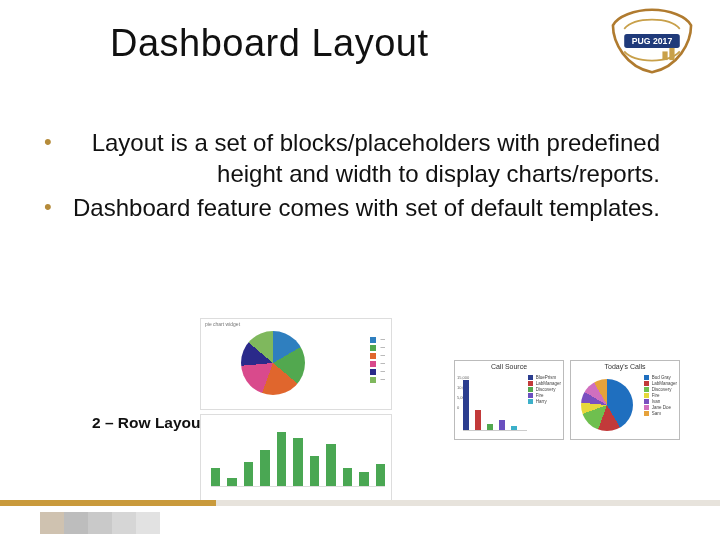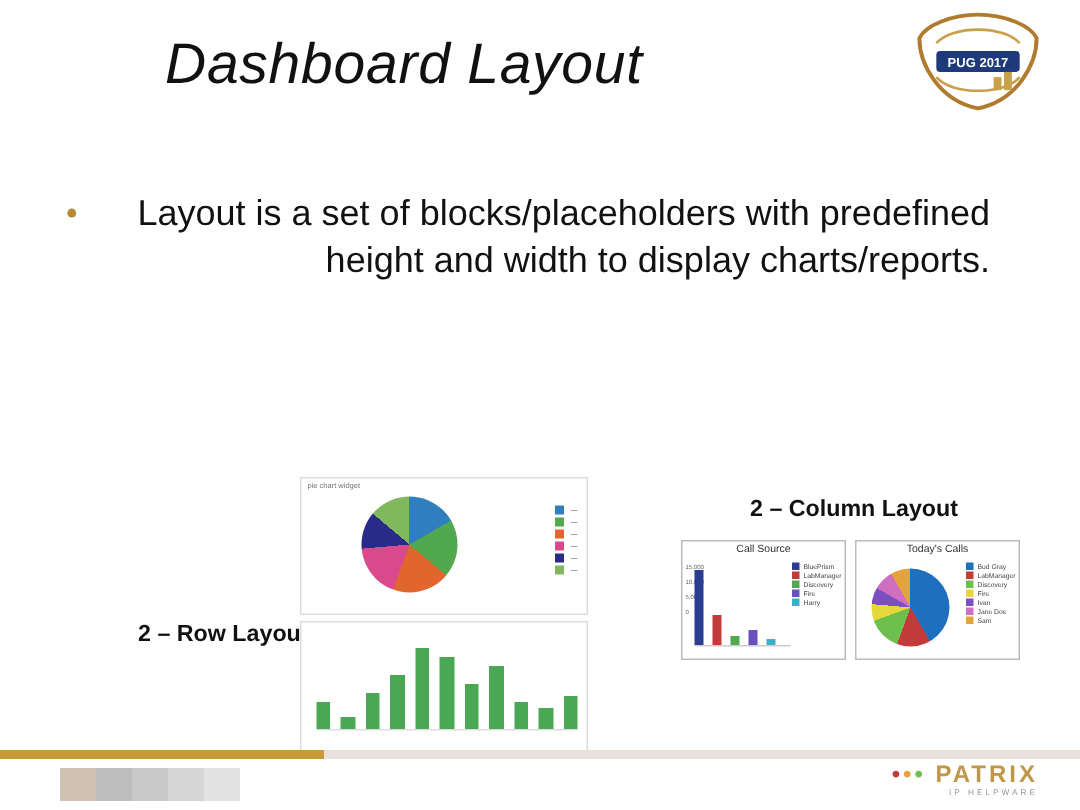--- a/index.html
+++ b/index.html
@@ -1,20 +1,20 @@
 <!DOCTYPE html>
 <html><head>
 <meta charset="utf-8">
 <style>
   * { box-sizing: border-box; margin: 0; padding: 0; }
   html, body { width: 720px; height: 540px; font-family: Arial, Helvetica, sans-serif; background: #fff; color: #111; }
   .slide { position: relative; width: 720px; height: 540px; overflow: hidden; }
 
   
-  .title { position: absolute; left: 110px; top: 22px; font-size: 38px; font-weight: 400; letter-spacing: 0.5px; font-style: italic; }
+  .title { position: absolute; left: 110px; top: 22px; font-size: 38px; font-weight: 400; letter-spacing: 0.5px; }
 
   
   .badge { position: absolute; right: 24px; top: 8px; width: 88px; height: 66px; text-align: right; }
   .badge svg { width: 100%; height: 100%; }
 
   
   .bullets { position: absolute; left: 40px; top: 128px; width: 620px; font-size: 24px; line-height: 1.28; text-align: right; }
   .bullets li { list-style: none; position: relative; padding-left: 26px; margin-bottom: 4px; }
   .bullets li::before { content: "•"; position: absolute; left: 4px; top: 0; color: #b58b3a; font-size: 22px; }
 
@@ -76,23 +76,23 @@
       <text x="50" y="42" font-size="10" fill="#fff" text-anchor="middle" font-family="Arial" font-weight="700">PUG 2017</text>
       <path d="M18 24 C30 10 70 10 82 24" fill="none" stroke="#c8a04a" stroke-width="2"></path>
       <path d="M18 50 C30 64 70 64 82 50" fill="none" stroke="#c8a04a" stroke-width="2"></path>
       <rect x="62" y="50" width="6" height="10" fill="#c8a04a"></rect>
       <rect x="70" y="46" width="6" height="14" fill="#c8a04a"></rect>
     </svg>
   </div>
 
   <ul class="bullets">
     <li>Layout is a set of blocks/placeholders with predefined height and width to display charts/reports.</li>
+    <li> Dashboard feature comes with set of default templates.</li>
   </ul>
 
-  <div class="label-col">2 – Column Layout</div>
   <div class="label-row">2 – Row Layout</div>
 
   <div class="row-ex">
     <div class="chart-pie">
       <div class="header">pie chart widget</div>
       <div class="pie-dot"></div>
       <div class="legend">
         <div class="sw" style="background:#2f7fbf"></div>
           <span>—</span>
         <div class="sw" style="background:#52a84f"></div>
@@ -177,21 +177,14 @@
 
   <div class="bottom-bar"></div>
   <div class="bottom-blocks">
     <div class="bb1"></div>
       <div class="bb2"></div>
       <div class="bb3"></div>
       <div class="bb4"></div>
       <div class="bb5"></div>
   </div>
 
-  <div class="brand">
-    <div class="name">
-      <span class="bullet b1">•</span><span class="bullet b2">•</span><span class="bullet b3">•</span>
-      <span>PATRIX</span>
-    </div>
-    <div class="sub">IP HELPWARE</div>
-  </div>
 
 </div>
 
 </body></html>

